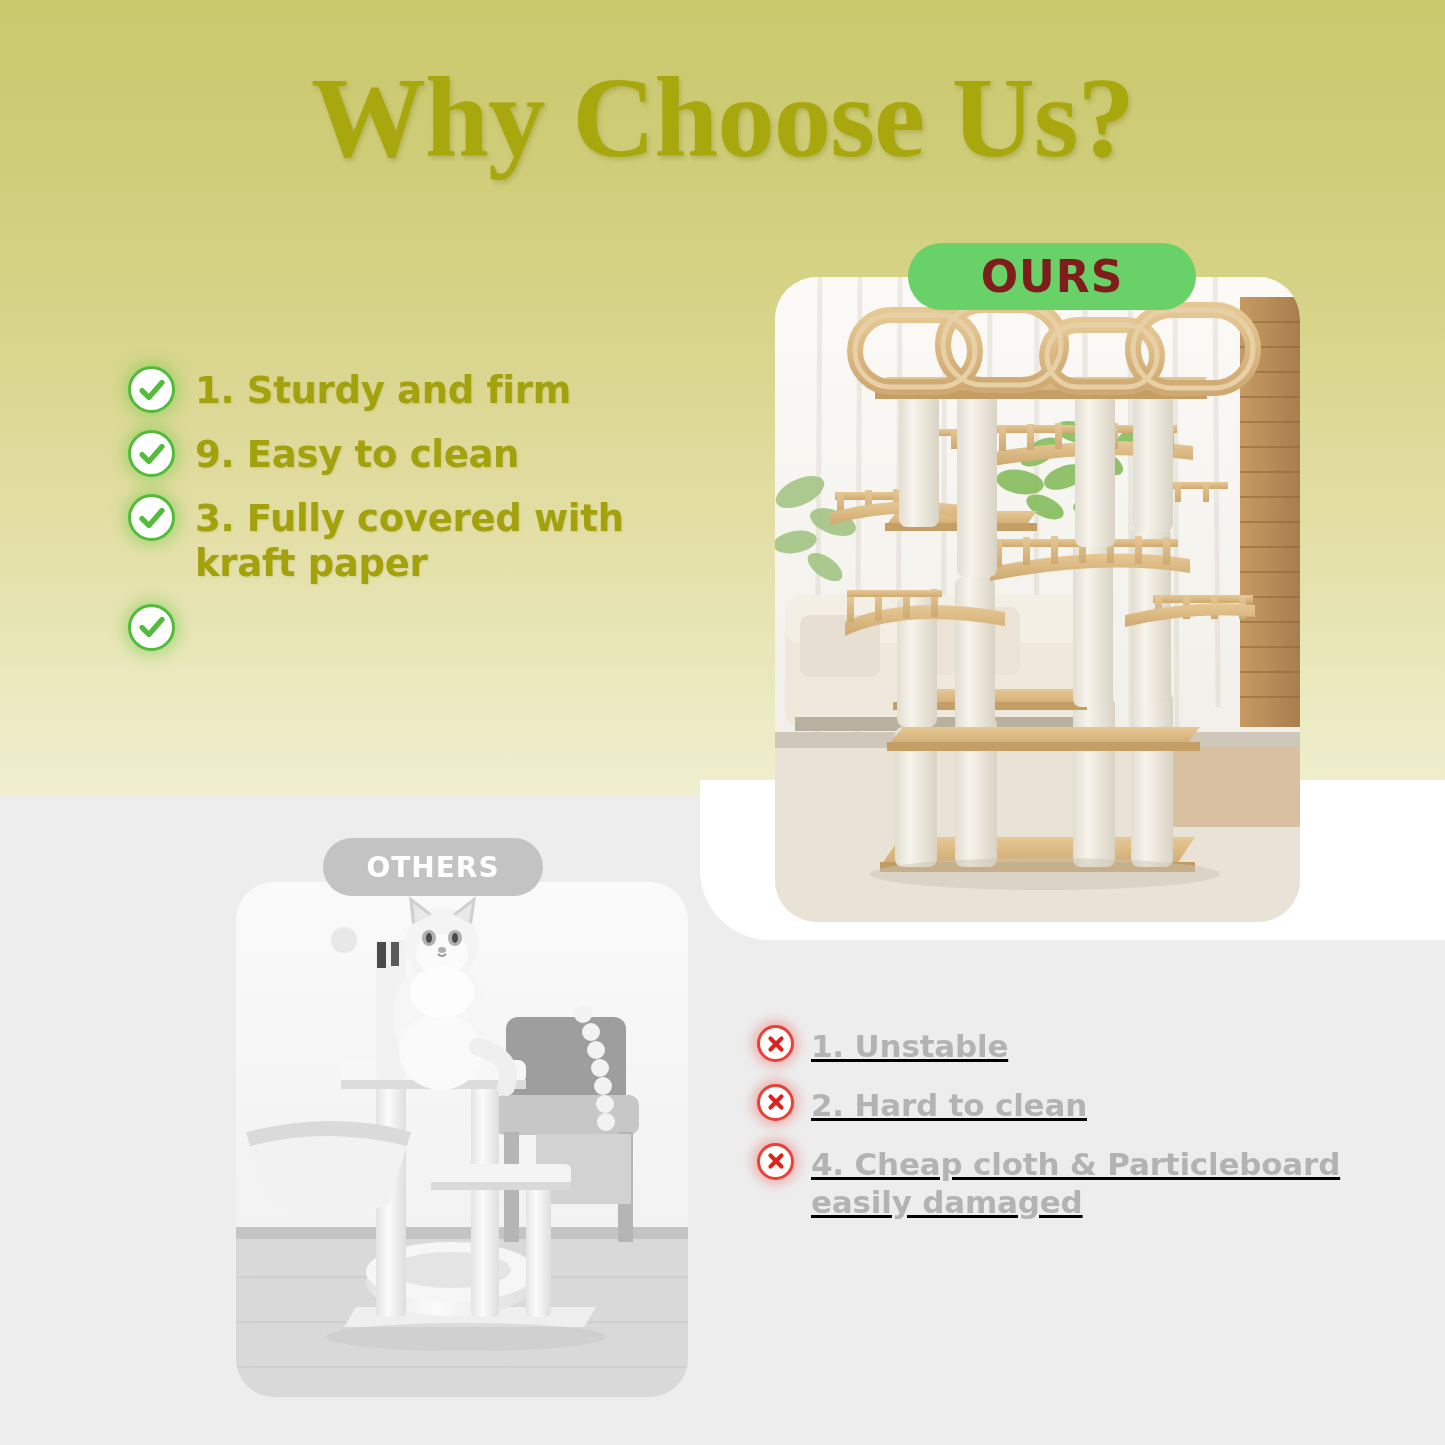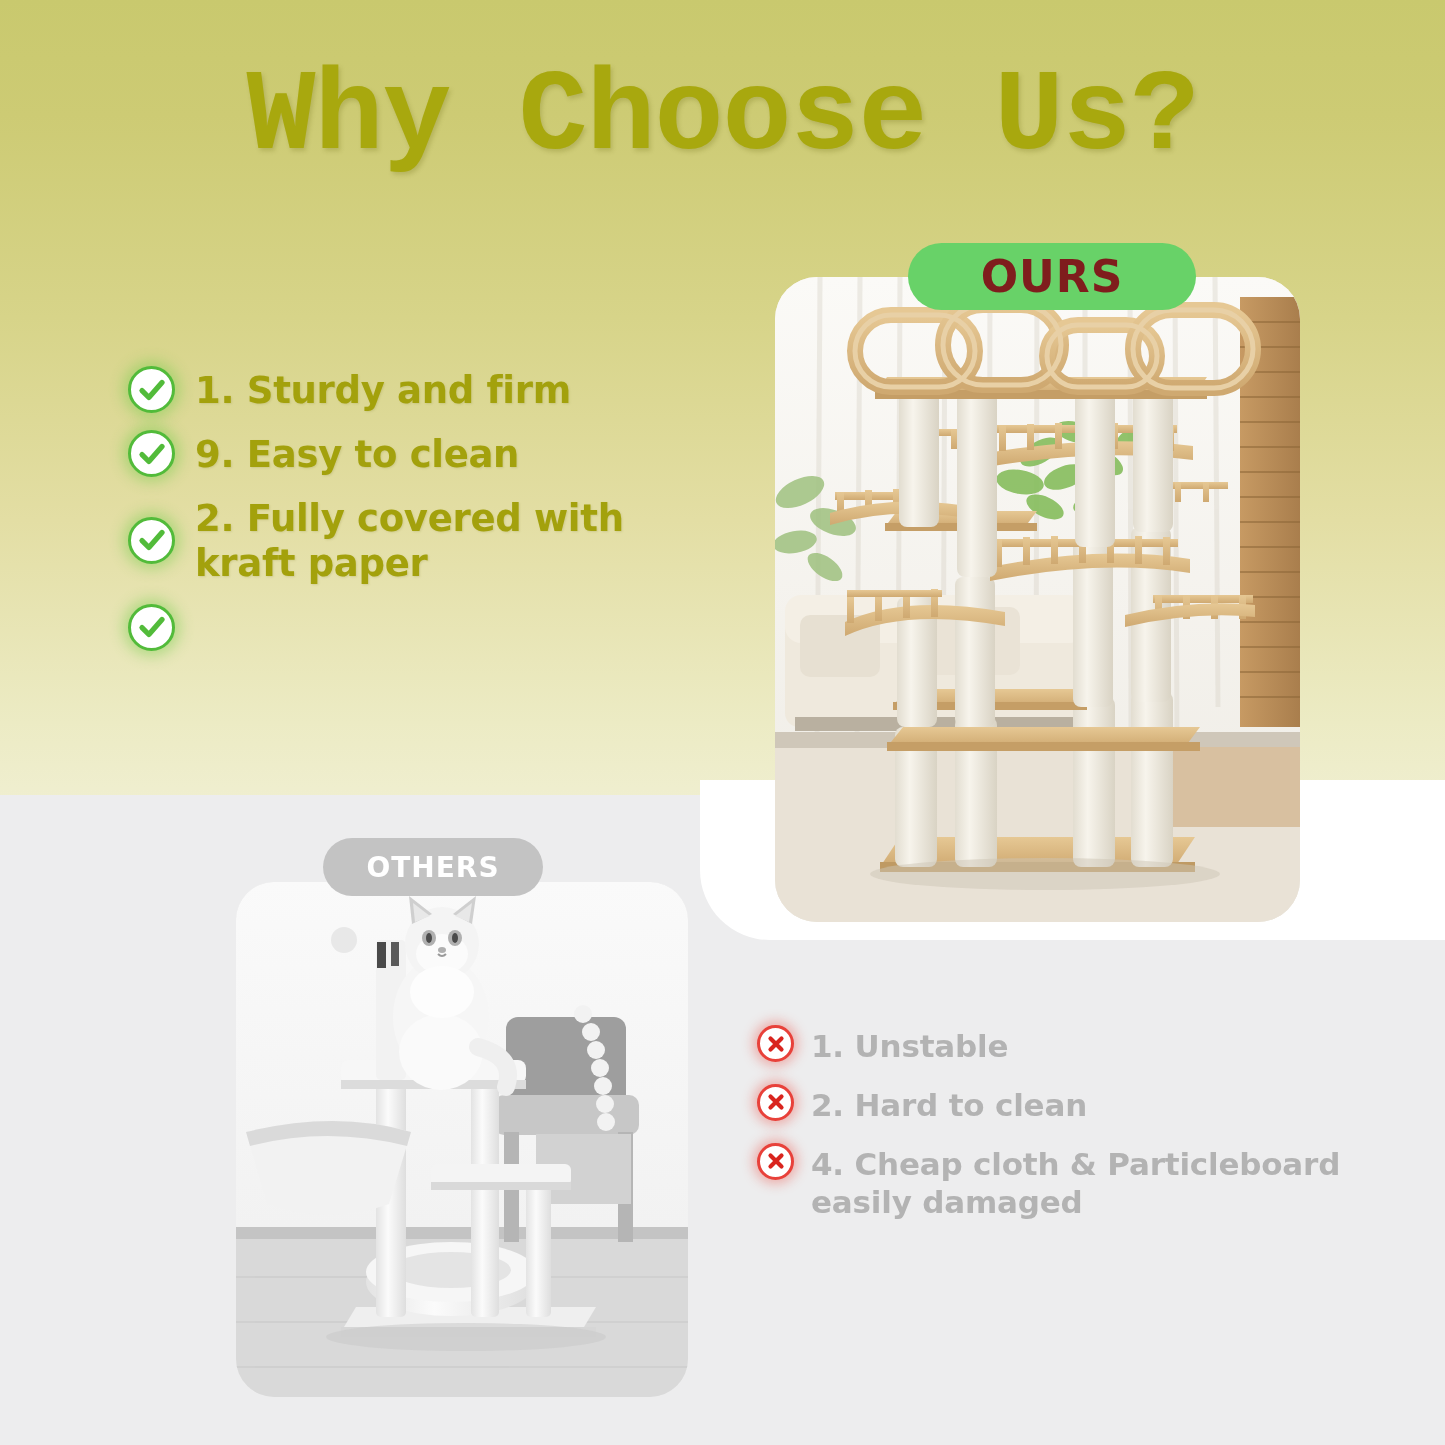--- a/index.html
+++ b/index.html
@@ -52,32 +52,32 @@
   .title {
     position:absolute;
     left:0; top:52px;
     width:1445px;
     text-align:center;
     font-size:115px;
     font-weight:bold;
     letter-spacing:-1px;
     color:#a8a80e;
     text-shadow:2px 3px 4px rgba(120,120,30,0.28);
-    font-family:Liberation Mono, monospace;
+    font-family:Liberation Serif, serif;
   }
 
   
   .ours-list {
     position:absolute;
     left:128px; top:366px;
     width:600px;
   }
   .ours-item {
     display:flex;
-    align-items:center;
+    align-items:flex-start;
     margin-bottom:17px;
   }
   .ours-item .num-text {
     font-size:37px;
     font-weight:bold;
     color:#a3a10c;
     line-height:1.22;
     letter-spacing:-0.3px;
     padding-top:2px;
     white-space:pre-line;
@@ -160,20 +160,21 @@
   
   .others-list {
     position:absolute;
     left:757px; top:1025px;
     width:650px;
   }
   .others-item {
     display:flex;
     align-items:flex-start;
     margin-bottom:18px;
+    text-decoration:underline;
   }
   .others-item .num-text {
     font-size:31px;
     font-weight:bold;
     color:#b3b3b3;
     line-height:1.25;
     letter-spacing:-0.2px;
     padding-top:2px;
     white-space:pre-line;
     font-family:"DejaVu Sans", sans-serif;
@@ -222,21 +223,21 @@
       </span>
       <span class="num-text">9. Easy to clean</span>
     </div>
 
     <div class="ours-item">
       <span class="check-icon">
         <svg viewBox="0 0 24 24">
             <path d="M4 12.5 L9.5 18 L20 6" fill="none" stroke="#52bb3a" stroke-width="4.2" stroke-linecap="round" stroke-linejoin="round"></path>
           </svg>
       </span>
-      <span class="num-text">2. Fully covered with
+      <span class="num-text">3. Fully covered with
 kraft paper</span>
     </div>
 
     <div class="ours-item">
       <span class="check-icon">
         <svg viewBox="0 0 24 24">
             <path d="M4 12.5 L9.5 18 L20 6" fill="none" stroke="#52bb3a" stroke-width="4.2" stroke-linecap="round" stroke-linejoin="round"></path>
           </svg>
       </span>
     </div>

